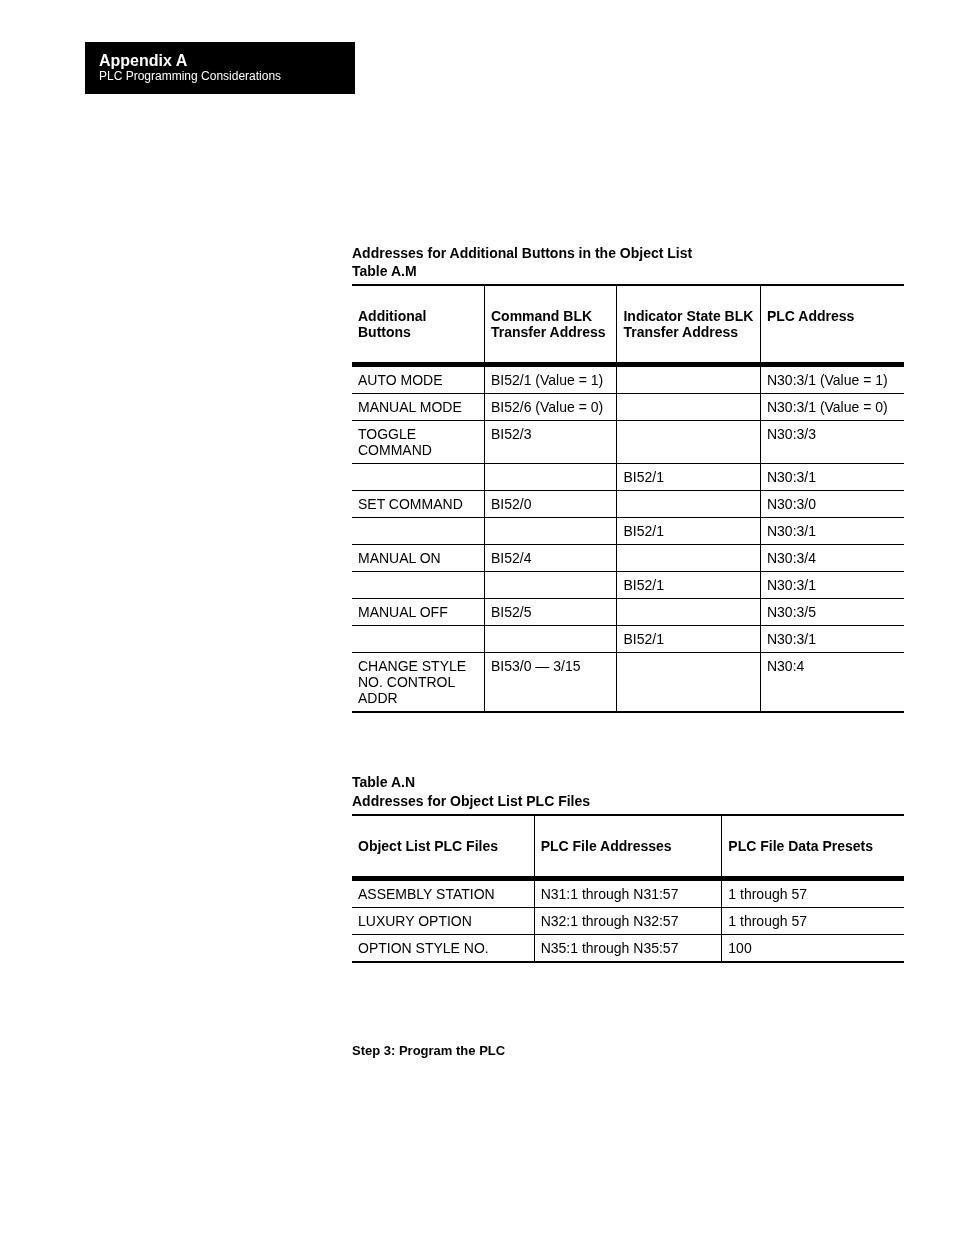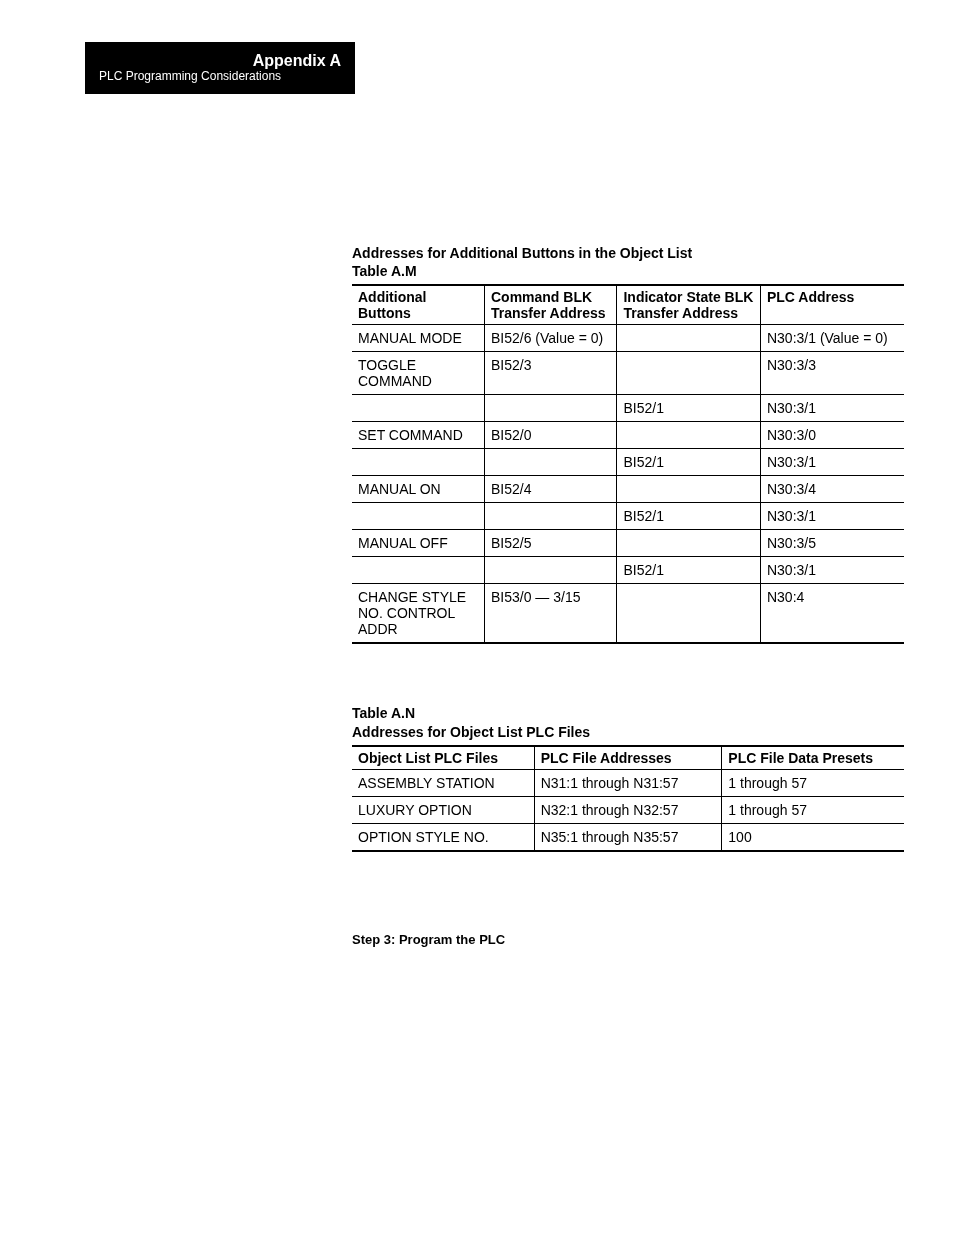--- a/index.html
+++ b/index.html
@@ -18,21 +18,20 @@
     box-sizing: border-box;
     margin-top: 42px;
     margin-left: 85px;
     display: flex;
     flex-direction: column;
     justify-content: center;
   }
   .header-bar .appendix {
     font-weight: bold;
     font-size: 16px;
-    text-align: right;
   }
   .header-bar .subtitle {
     font-size: 12px;
     line-height: 1.1;
   }
   .content {
     margin-left: 352px;
     margin-right: 50px;
     margin-top: 150px;
   }
@@ -44,23 +43,23 @@
   }
   table {
     border-collapse: collapse;
     width: 100%;
     font-size: 14px;
     margin-bottom: 60px;
   }
   th {
     text-align: left;
     font-weight: bold;
-    padding: 3px 6px;
+    padding: 22px 6px;
     border-top: 2px solid #000;
-    border-bottom: 1px solid #000000;
+    border-bottom: 5px solid #000000;
     vertical-align: top;
     font-size: 14px;
   }
   td {
     padding: 5px 6px;
     border-bottom: 1px solid #000;
     vertical-align: top;
     font-size: 14px;
   }
   tbody tr:last-child td {
@@ -111,20 +110,26 @@
     <thead>
       <tr>
         <th class="col-sep-right">Additional Buttons</th>
         <th class="col-sep-right">Command BLK Transfer Address</th>
         <th class="col-sep-right">Indicator State BLK Transfer Address</th>
         <th>PLC Address</th>
       </tr>
     </thead>
     <tbody id="tableM-body">
         <tr>
+          <td class="col-sep-right">AUTO MODE</td>
+          <td class="col-sep-right">BI52/1 (Value = 1)</td>
+          <td class="col-sep-right"></td>
+          <td>N30:3/1 (Value = 1)</td>
+        </tr>
+        <tr>
           <td class="col-sep-right">MANUAL MODE</td>
           <td class="col-sep-right">BI52/6 (Value = 0)</td>
           <td class="col-sep-right"></td>
           <td>N30:3/1 (Value = 0)</td>
         </tr>
         <tr>
           <td class="col-sep-right">TOGGLE COMMAND</td>
           <td class="col-sep-right">BI52/3</td>
           <td class="col-sep-right"></td>
           <td>N30:3/3</td>

